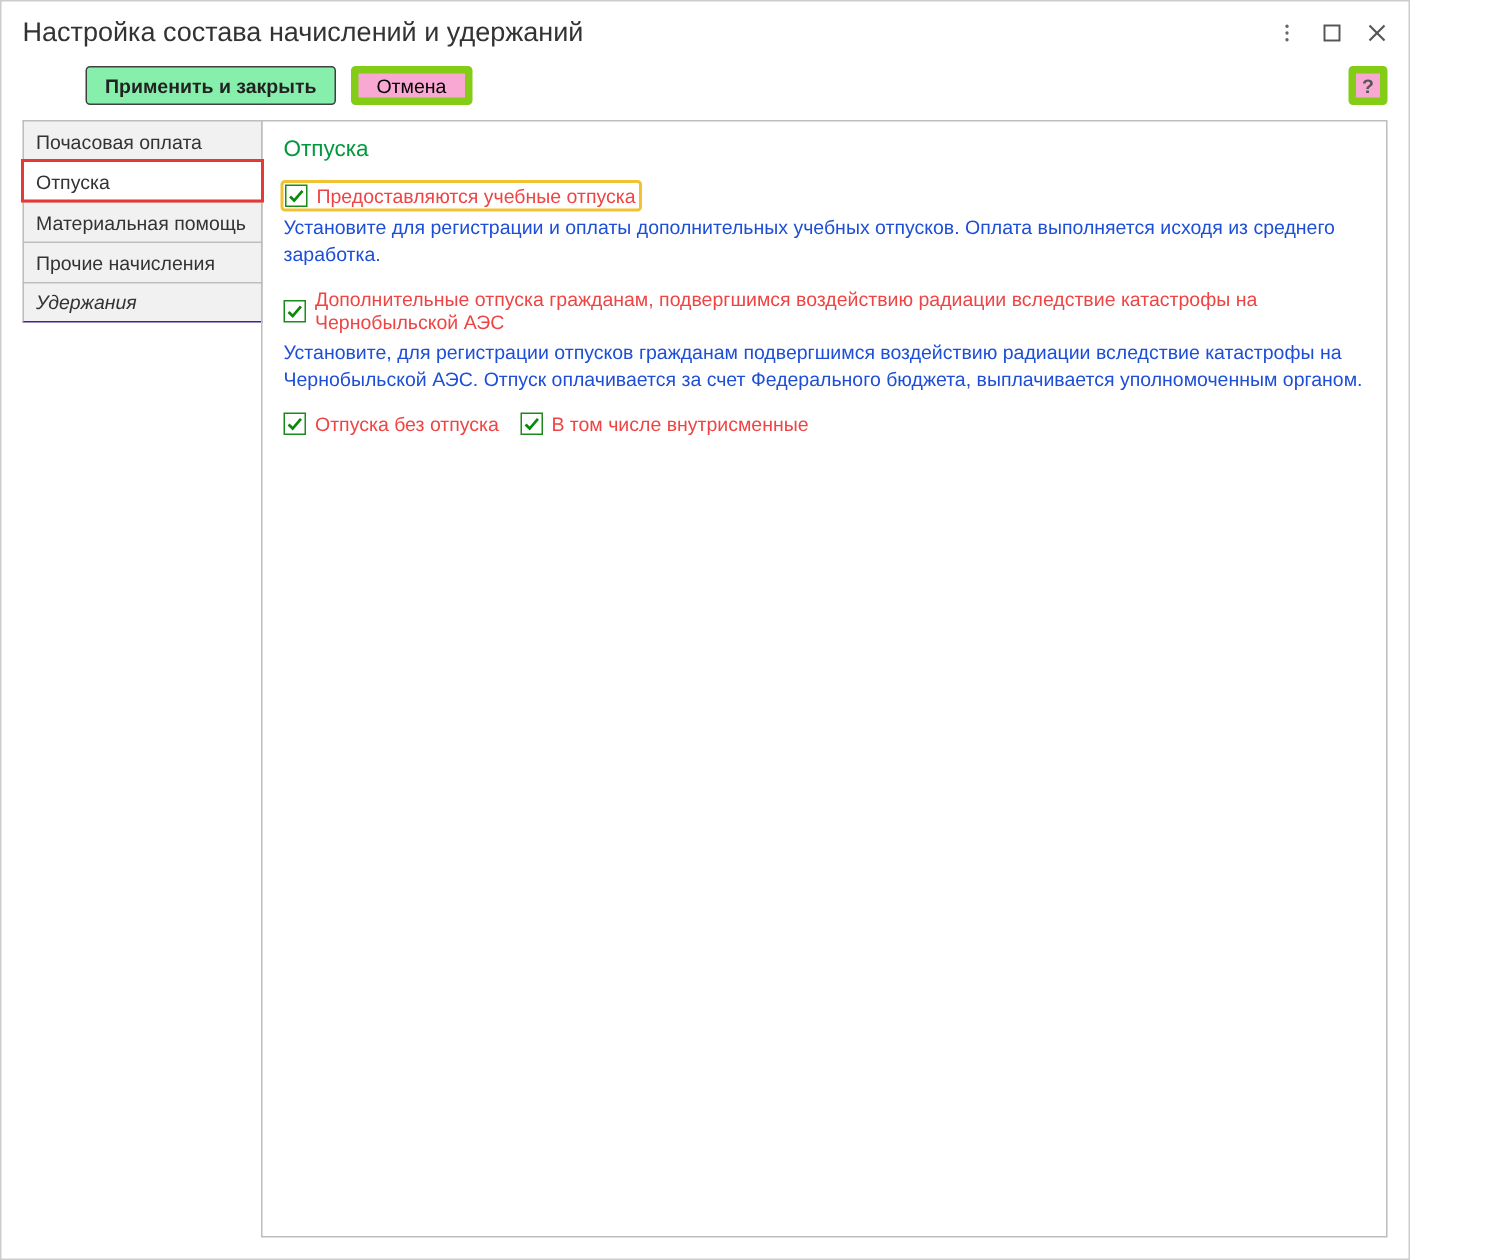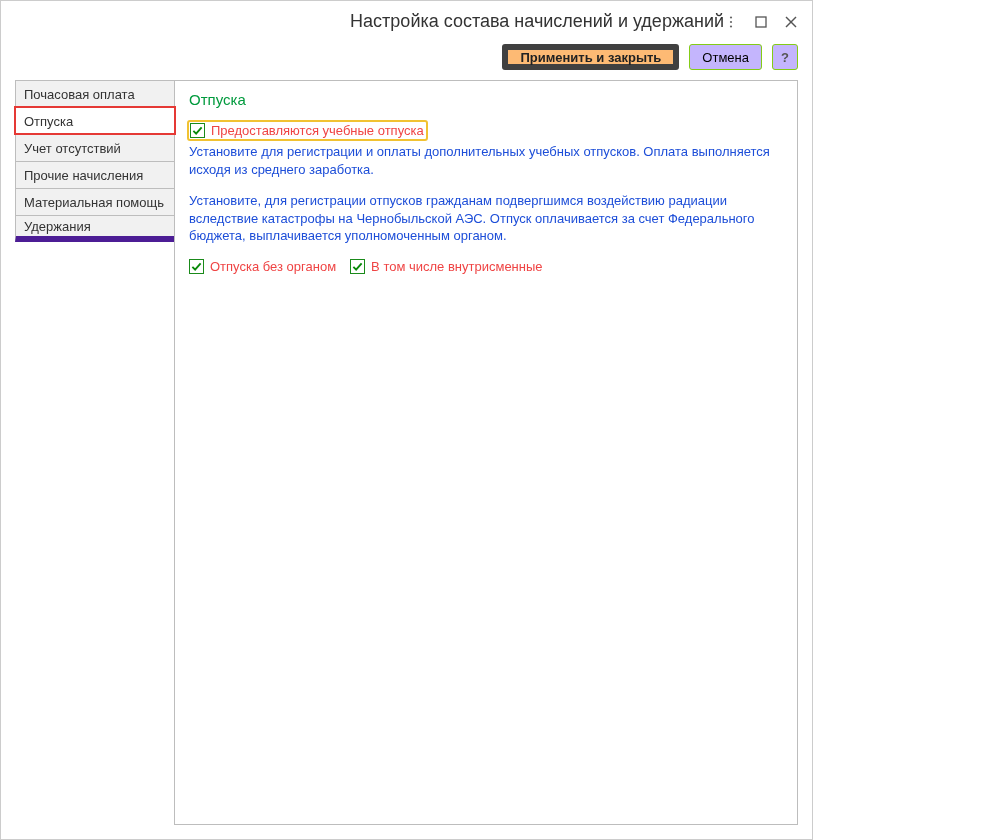--- a/index.html
+++ b/index.html
@@ -6,25 +6,24 @@
   html, body {
     margin: 0; padding: 0;
     font-family: Arial, Helvetica, sans-serif;
     font-size: 13px;
     color: #333;
     background: #fff;
     width: 994px; height: 840px;
     overflow: hidden;
   }
   .window {
-    width: 813px; height: 840px;
+    width: 940px; height: 840px;
     border: 1px solid #ccc;
     display: flex; flex-direction: column;
     position: relative;
-    align-items: flex-end;
   }
   .titlebar {
     display: flex; align-items: center;
     padding: 10px 14px 8px 14px;
   }
   .titlebar .title {
     font-size: 18px;
     color: #333;
     flex: 1;
   }
@@ -38,32 +37,33 @@
     color: #555;
   }
   .toolbar {
     display: flex; align-items: center;
     padding: 4px 14px 10px 14px;
     gap: 10px;
   }
   .btn {
     height: 26px;
     padding: 0 12px;
-    border: 1px solid #84cc16;
+    border: 5px solid #84cc16;
     border-radius: 3px;
-    background: #c4b5fd;
+    background: #f9a8d4;
     font-size: 13px;
     cursor: pointer;
     display: inline-flex; align-items: center; justify-content: center;
   }
   .btn-primary {
-    background: #fdba74;
-    border: 6px solid #404040;
+    background: #86efac;
+    border: 1px solid #404040;
     font-weight: bold;
     color: #222;
+    margin-left: 42px;
   }
   .btn-help {
     margin-left: auto;
     width: 26px;
     padding: 0;
     font-weight: bold;
     color: #555;
   }
   .body {
     flex: 1;
@@ -81,21 +81,21 @@
     border: 1px solid #bdbdbd;
     border-bottom: none;
     background: #f1f1f1;
     height: 27px;
     display: flex; align-items: center;
     padding: 0 8px;
     font-size: 13px;
     color: #333;
     cursor: pointer;
   }
-  .sidebar-item:last-child { border-bottom: 6px solid #4c1d95; }
+  .sidebar-item:last-child { border-bottom: 1px solid #4c1d95; font-style: italic; }
   .sidebar-item.active {
     background: #fff;
     outline: 2px solid #e53935;
     outline-offset: -1px;
     border-right: 1px solid #fff;
     position: relative;
     z-index: 2;
   }
   .content {
     flex: 1;
@@ -179,27 +179,24 @@
   <div class="body">
 
     <div class="sidebar">
       <div class="sidebar-item">
           <span>Почасовая оплата</span>
         </div>
       <div class="sidebar-item active">
           <span>Отпуска</span>
         </div>
       <div class="sidebar-item">
-          <span>Учет отсутствий</span>
+          <span>Материальная помощь</span>
         </div>
       <div class="sidebar-item">
           <span>Прочие начисления</span>
-        </div>
-      <div class="sidebar-item">
-          <span>Материальная помощь</span>
         </div>
       <div class="sidebar-item">
           <span>Удержания</span>
         </div>
     </div>
 
     <div class="content">
       <div class="content-title">Отпуска</div>
 
       <div class="check-row">
@@ -207,30 +204,40 @@
           <span class="checkbox">
             <svg viewBox="0 0 12 12">
                 <polyline points="1.5,6.5 4.5,9.5 10.5,2.5" fill="none" stroke="#0a8a0a" stroke-width="2"></polyline>
               </svg>
           </span>
           <span class="check-label">Предоставляются учебные отпуска</span>
         </span>
       </div>
       <div class="hint">Установите для регистрации и оплаты дополнительных учебных отпусков. Оплата выполняется исходя из среднего заработка.</div>
 
-      <div class="hint">Установите, для регистрации отпусков гражданам подвергшимся воздействию радиации вследствие катастрофы на Чернобыльской АЭС. Отпуск оплачивается за счет Федерального бюджета, выплачивается уполномоченным органом.</div>
-
       <div class="check-row">
         <span class="check-wrap">
           <span class="checkbox">
             <svg viewBox="0 0 12 12">
                 <polyline points="1.5,6.5 4.5,9.5 10.5,2.5" fill="none" stroke="#0a8a0a" stroke-width="2"></polyline>
               </svg>
           </span>
-          <span class="check-label">Отпуска без органом</span>
+          <span class="check-label">Дополнительные отпуска гражданам, подвергшимся воздействию радиации вследствие катастрофы на Чернобыльской АЭС</span>
+        </span>
+      </div>
+      <div class="hint">Установите, для регистрации отпусков гражданам подвергшимся воздействию радиации вследствие катастрофы на Чернобыльской АЭС. Отпуск оплачивается за счет Федерального бюджета, выплачивается уполномоченным органом.</div>
+
+      <div class="check-row">
+        <span class="check-wrap">
+          <span class="checkbox">
+            <svg viewBox="0 0 12 12">
+                <polyline points="1.5,6.5 4.5,9.5 10.5,2.5" fill="none" stroke="#0a8a0a" stroke-width="2"></polyline>
+              </svg>
+          </span>
+          <span class="check-label">Отпуска без отпуска</span>
         </span>
         <span class="check-wrap" style="margin-left:8px;">
           <span class="checkbox">
             <svg viewBox="0 0 12 12">
                 <polyline points="1.5,6.5 4.5,9.5 10.5,2.5" fill="none" stroke="#0a8a0a" stroke-width="2"></polyline>
               </svg>
           </span>
           <span class="check-label">В том числе внутрисменные</span>
         </span>
       </div>

